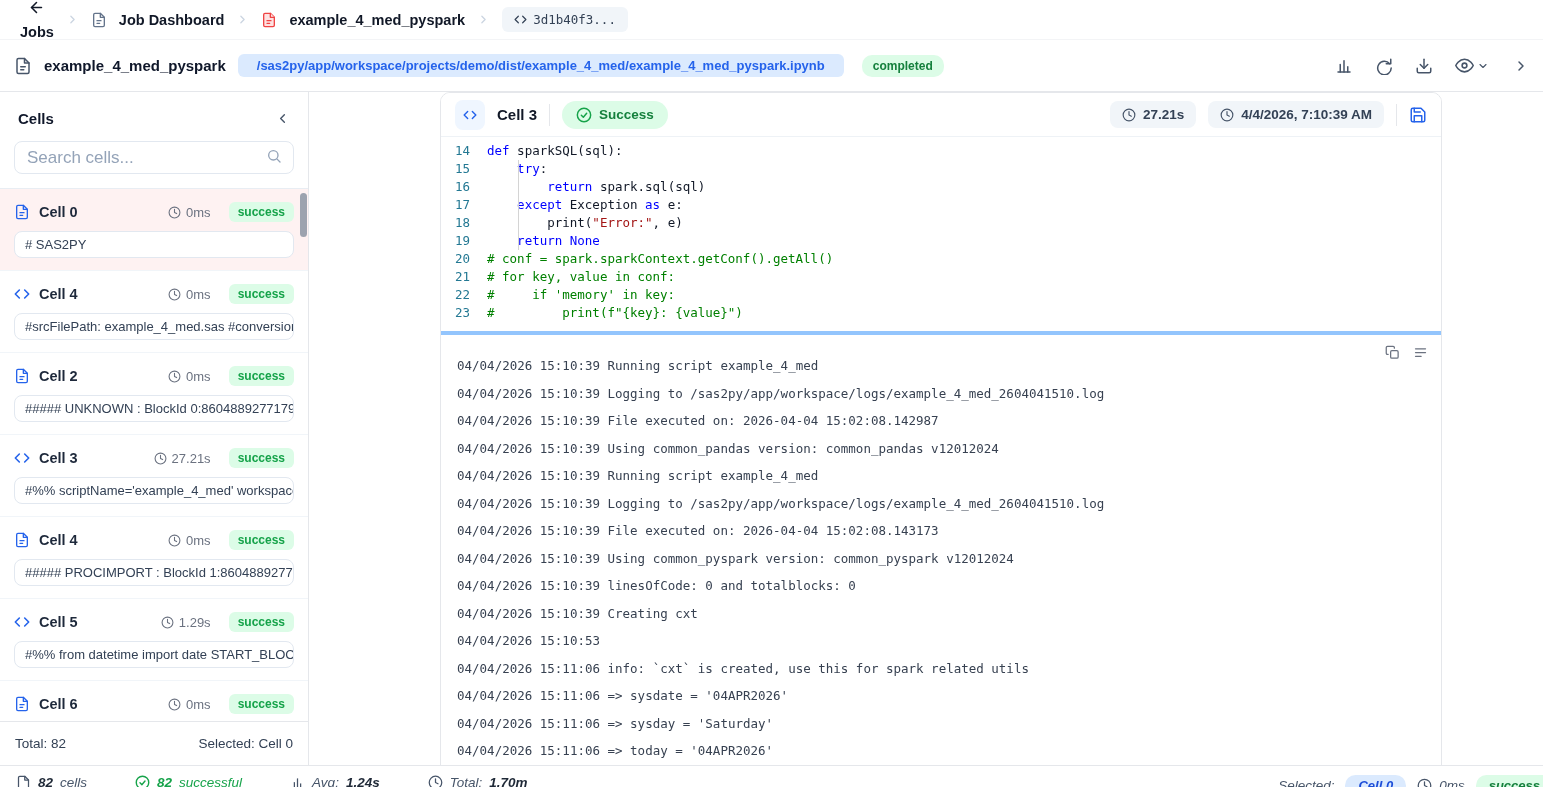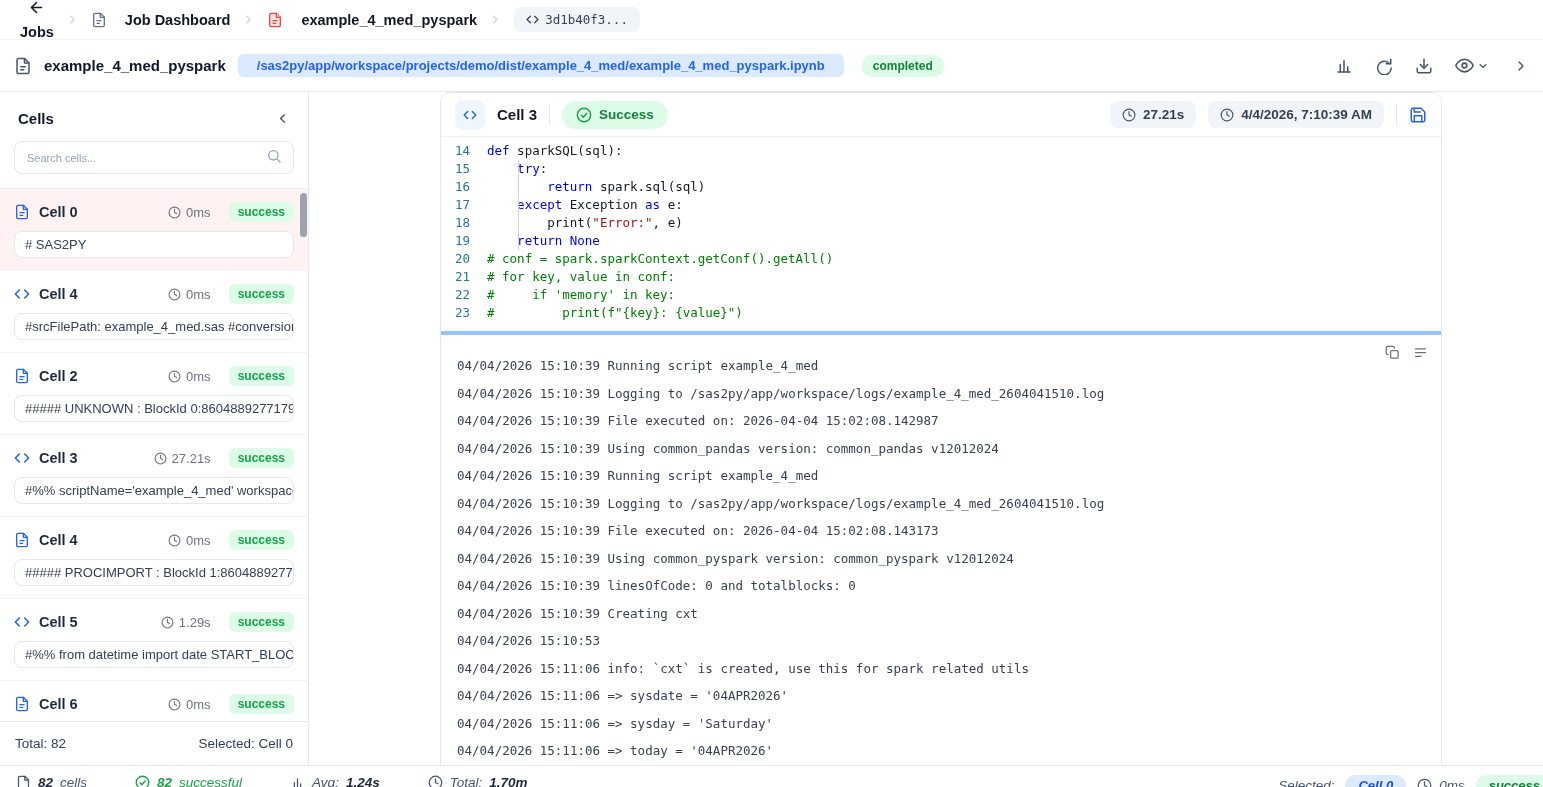--- a/index.html
+++ b/index.html
@@ -7,21 +7,21 @@
     font-family:"Liberation Sans", sans-serif; color:#1f2937; }
   body { position:relative; }
   svg { display:block; }
   .i { display:inline-flex; align-items:center; justify-content:center; color:inherit; }
 
   
   .crumb-bar { height:40px; display:flex; align-items:center; padding:0 20px; gap:12px;
     background:#fff; border-bottom:1px solid #f3f4f6; }
   .crumb-back { display:flex; align-items:center; gap:8px; font-size:14.5px; font-weight:700; color:#111827; cursor:pointer;flex-direction:column; }
   .crumb-sep { color:#cbd5e1; }
-  .crumb-item { display:flex; align-items:flex-end; gap:18px; font-size:14.5px; font-weight:700; color:#111827; cursor:pointer; }
+  .crumb-item { display:flex; align-items:flex-end; gap:12px; font-size:14.5px; font-weight:700; color:#111827; cursor:pointer; }
   .crumb-item .gray { color:#64748b; }
   .crumb-item .red  { color:#ef4444; }
   .crumb-pill { display:flex; align-items:center; gap:6px; background:#f1f5f9; border-radius:6px;
     padding:5px 12px; font-family:"DejaVu Sans Mono", monospace; font-size:12.5px; color:#334155; cursor:pointer; }
 
   
   .file-bar { height:52px; display:flex; align-items:center; padding:0 14px; gap:12px;
     background:#fff; border-bottom:1px solid #e5e7eb; }
   .file-bar .ficon { color:#475569; }
   .file-title { font-size:15px; font-weight:700; color:#0f172a; }
@@ -37,21 +37,21 @@
   .content { display:flex; height:673px; overflow:hidden; }
 
   
   .sidebar { width:309px; flex:0 0 309px; border-right:1px solid #e5e7eb; display:flex;
     flex-direction:column; position:relative; background:#fff; }
   .sidebar-head { display:flex; align-items:center; justify-content:space-between; padding:18px 18px 12px; }
   .sidebar-title { font-size:15px; font-weight:700; color:#0f172a; }
   .sidebar-collapse { color:#475569; cursor:pointer; background:none; border:none; }
   .search-wrap { padding:2px 14px 14px; position:relative; }
   .search-wrap input { width:100%; height:33px; border:1px solid #e2e8f0; border-radius:8px;
-    padding:0 34px 0 12px; font-size:11px; color:#0369a1; font-family:inherit; outline:none; }
+    padding:0 34px 0 12px; font-size:17px; color:#0369a1; font-family:inherit; outline:none; }
   .search-wrap input::placeholder { color:#94a3b8; }
   .search-icon { position:absolute; right:26px; top:9px; color:#94a3b8; }
   .sidebar-divider { height:1px; background:#e8edf3; }
   .cell-list { flex:1; overflow:hidden; }
   .cell-item { padding:13px 14px 12px; border-bottom:1px solid #f1f5f9; cursor:pointer; background:#fff; }
   .cell-item.selected { background:#fef2f2; }
   .ci-head { display:flex; align-items:center; gap:9px; }
   .ci-icon { color:#2563eb; }
   .ci-name { font-size:14.5px; font-weight:700; color:#1e293b; }
   .ci-time { margin-left:auto; display:flex; align-items:center; gap:5px; font-size:13px; color:#6b7280; }

